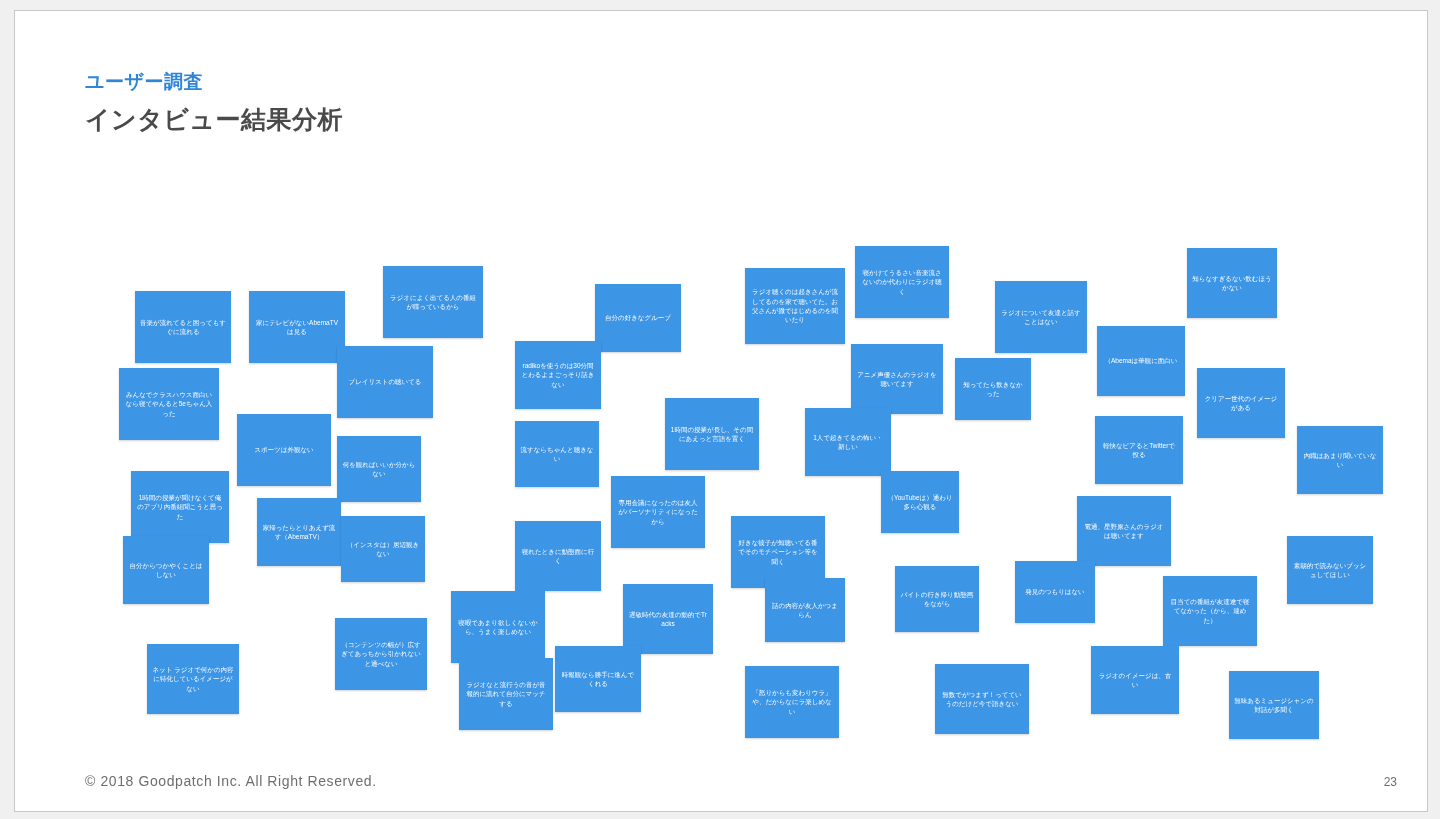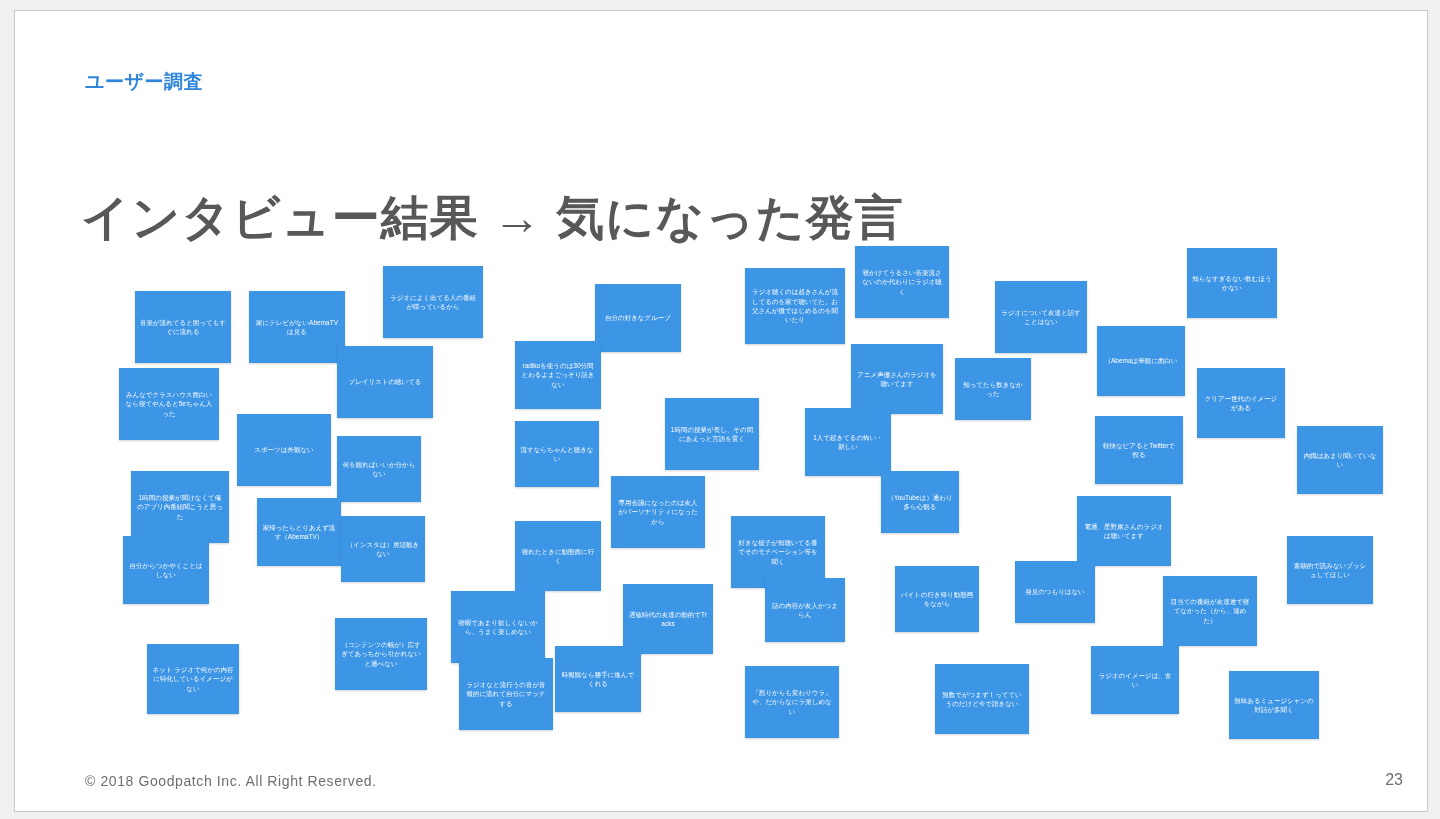--- a/index.html
+++ b/index.html
@@ -79,34 +79,34 @@
     position: absolute;
     left: 70px;
     bottom: 22px;
     font-size: 14px;
     color: #6e6e6e;
     letter-spacing: 0.6px;
     margin-top: 20px;
   }
   .page-number {
     position: absolute;
-    right: 24px;
+    right: 30px;
     bottom: 22px;
-    font-size: 16px;
+    font-size: 12px;
     color: #6e6e6e;
   }
 </style>
 </head>
 <body>
 
 <div id="slide-frame">
   <div id="slide">
 
     <div class="eyebrow">ユーザー調査</div>
-    <div class="headline">インタビュー結果 → 気になった発言</div>
+    <div class="subtitle">インタビュー結果分析</div>
 
     <div id="board">
         <div class="note" style="left: 120px; top: 45px; width: 96px; height: 72px; background: rgb(61, 149, 230);">音楽が流れてると困ってもすぐに流れる</div>
         <div class="note" style="left: 234px; top: 45px; width: 96px; height: 72px; background: rgb(61, 149, 230);">家にテレビがないAbemaTVは見る</div>
         <div class="note" style="left: 368px; top: 20px; width: 100px; height: 72px; background: rgb(61, 149, 230);">ラジオによく出てる人の番組が喋っているから</div>
         <div class="note" style="left: 580px; top: 38px; width: 86px; height: 68px; background: rgb(61, 149, 230);">自分の好きなグループ</div>
         <div class="note" style="left: 730px; top: 22px; width: 100px; height: 76px; background: rgb(61, 149, 230);">ラジオ聴くのは起きさんが流してるのを家で聴いてた。お父さんが撒ではじめるのを聞いたり</div>
         <div class="note" style="left: 840px; top: 0px; width: 94px; height: 72px; background: rgb(61, 149, 230);">寝かけてうるさい音楽流さないのか代わりにラジオ聴く</div>
         <div class="note" style="left: 980px; top: 35px; width: 92px; height: 72px; background: rgb(61, 149, 230);">ラジオについて友達と話すことはない</div>
         <div class="note" style="left: 1172px; top: 2px; width: 90px; height: 70px; background: rgb(61, 149, 230);">知らなすぎるない飲むほうかない</div>

